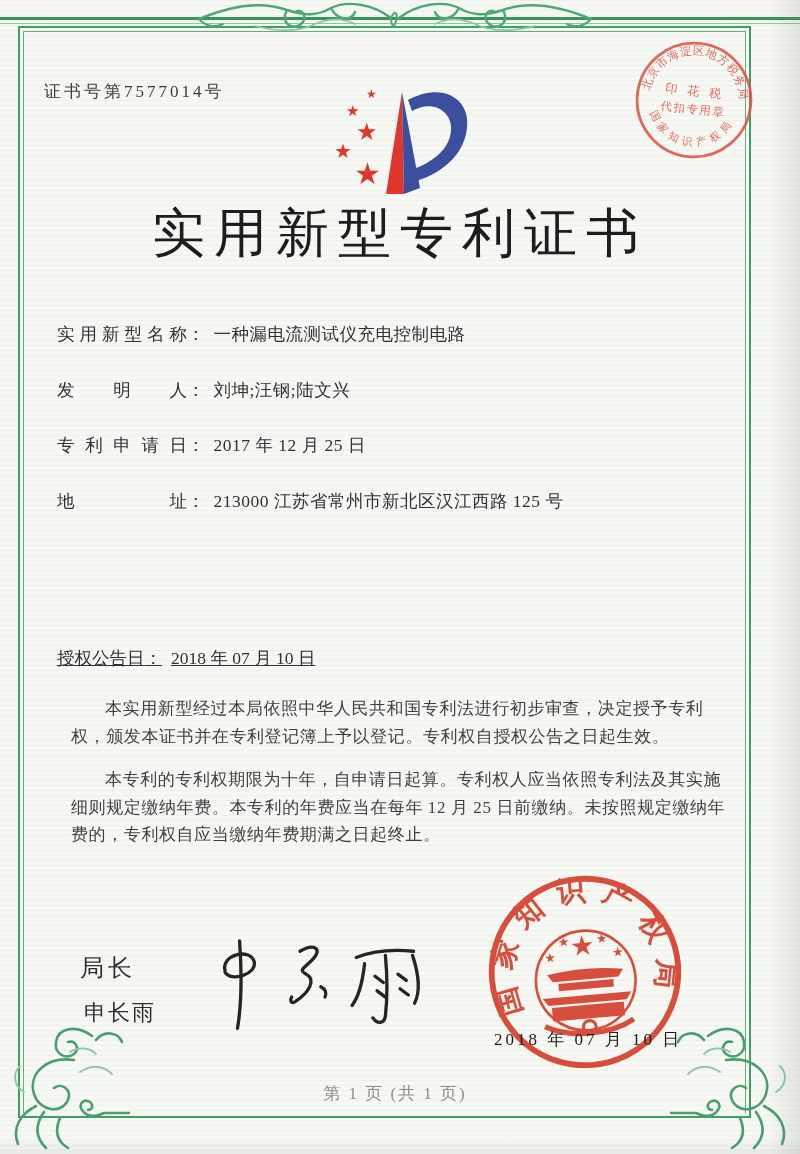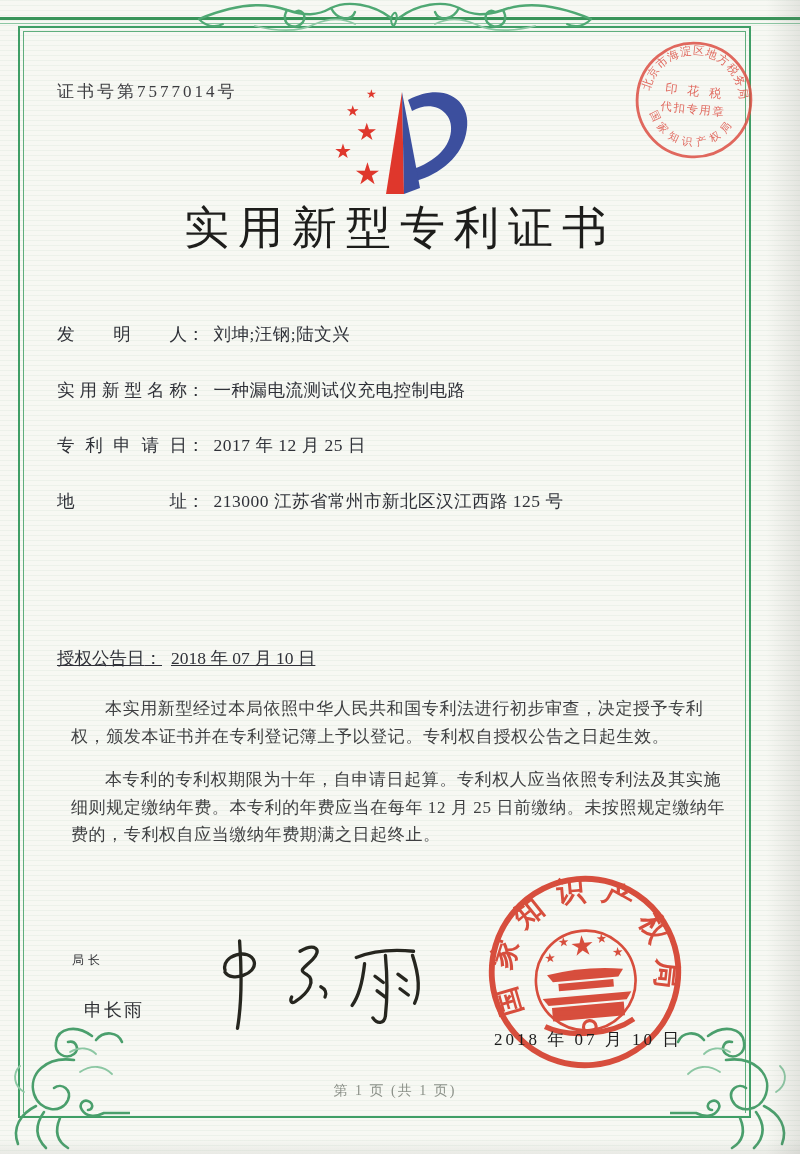--- a/index.html
+++ b/index.html
@@ -25,49 +25,49 @@
   .top-line2{position:absolute;left:0;top:23px;width:100%;height:1px;background:#8cc7a3;z-index:1;}
   .top-ornament{position:absolute;left:195px;top:0;z-index:2;}
   .frame{position:absolute;left:18px;top:26px;width:729px;height:1088px;
     border:2.5px solid #3f9e66;z-index:1;}
   .frame-inner{position:absolute;inset:3px;border:1px solid #5fae7d;border-bottom:none;}
   .corner{position:absolute;z-index:3;}
   .corner-left{left:0;top:1022px;}
   .corner-right{left:670px;top:1022px;}
 
   
-  .cert-no{position:absolute;left:57px;top:80px;z-index:2;
+  .cert-no{position:absolute;left:44px;top:80px;z-index:2;
     font-size:17px;letter-spacing:3px;color:#3c3c40;text-align:right;}
   .logo{position:absolute;left:322px;top:74px;z-index:2;}
   .tax-seal{position:absolute;left:629px;top:35px;z-index:4;transform:rotate(6deg);opacity:0.85;}
   .title{position:absolute;left:100px;top:198px;width:600px;margin:0;z-index:2;
-    text-align:center;font-size:45px;font-weight:400;letter-spacing:9px;color:#1d1d1b;}
+    text-align:center;font-size:53px;font-weight:400;letter-spacing:9px;color:#1d1d1b;}
 
   
   .fields{position:absolute;left:57px;top:322px;width:690px;z-index:2;}
   .f-row{height:55.5px;font-size:17.5px;color:#2f3138;}
   .f-label{display:inline-block;width:130px;text-align:justify;text-align-last:justify;vertical-align:top;}
   .f-colon{margin-right:9px;}
   .f-value{letter-spacing:0.5px;}
   .grant-row{position:absolute;left:57px;top:646px;width:690px;font-size:17.5px;z-index:2;color:#2f3138;text-decoration:underline;}
   .grant-right{position:absolute;left:398px;top:0;}
 
   
   .paras{position:absolute;left:55px;top:679px;width:692px;z-index:2;}
   .paras p{margin:16px;font-size:17px;line-height:27.5px;text-indent:2em;
     letter-spacing:0.6px;color:#3f4042;}
 
   
-  .director-title{position:absolute;left:72px;top:952px;font-size:12px;letter-spacing:4px;color:#2e2f33;z-index:2;}
-  .director-name{position:absolute;left:84px;top:998px;font-size:18px;letter-spacing:2px;color:#2e2f33;z-index:2;}
+  .director-title{position:absolute;left:80px;top:952px;font-size:24px;letter-spacing:4px;color:#2e2f33;z-index:2;}
+  .director-name{position:absolute;left:84px;top:998px;font-size:22px;letter-spacing:2px;color:#2e2f33;z-index:2;}
   .signature{position:absolute;left:200px;top:928px;z-index:3;}
   .big-seal{position:absolute;left:479px;top:866px;z-index:3;transform:rotate(-5deg);opacity:0.92;}
   .seal-date{position:absolute;left:494px;top:1028px;font-size:17px;letter-spacing:3px;color:#1c1c1c;z-index:4;}
   .footer{position:absolute;left:0;top:1082px;width:790px;text-align:center;z-index:2;
-    font-size:14px;letter-spacing:2px;color:#8b9088;}
+    font-size:17px;letter-spacing:2px;color:#8b9088;}
 
   .seal-text{font-family:"Liberation Sans","DejaVu Sans",sans-serif;}
 </style>
 </head>
 <body>
 
 <div class="page">
 
   <div class="top-line"></div>
   <div class="top-line2"></div>
@@ -142,24 +142,24 @@
       </text>
       <text x="80" y="74" text-anchor="middle" font-size="15" letter-spacing="4">印 花 税</text>
       <text x="80" y="96" text-anchor="middle" font-size="14" letter-spacing="2">代扣专用章</text>
     </g>
   </svg>
 
   <h1 class="title">实用新型专利证书</h1>
 
   <div class="fields">
     <div class="f-row">
+      <span class="f-label">实用新型名称</span><span class="f-colon">：</span><span class="f-value">一种漏电流测试仪充电控制电路</span>
+    </div>
+    <div class="f-row">
       <span class="f-label">发明人</span><span class="f-colon">：</span><span class="f-value">刘坤;汪钢;陆文兴</span>
-    </div>
-    <div class="f-row">
-      <span class="f-label">实用新型名称</span><span class="f-colon">：</span><span class="f-value">一种漏电流测试仪充电控制电路</span>
     </div>
     <div class="f-row">
       <span class="f-label">专利申请日</span><span class="f-colon">：</span><span class="f-value">2017 年 12 月 25 日</span>
     </div>
     <div class="f-row">
       <span class="f-label">地址</span><span class="f-colon">：</span><span class="f-value">213000 江苏省常州市新北区汉江西路 125 号</span>
     </div>
   </div>
 
   <div class="grant-row">

